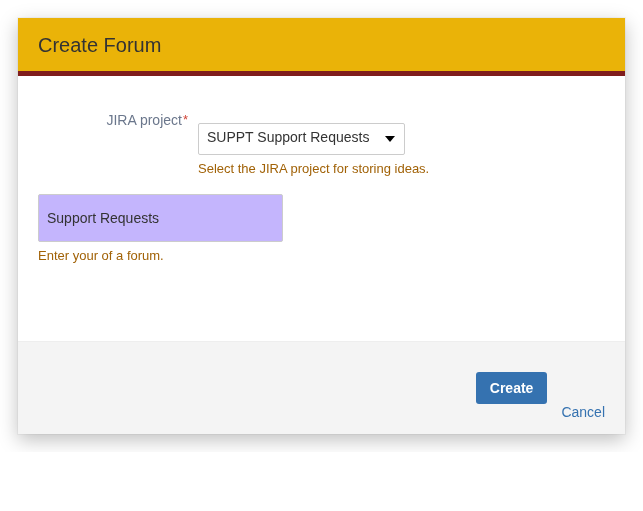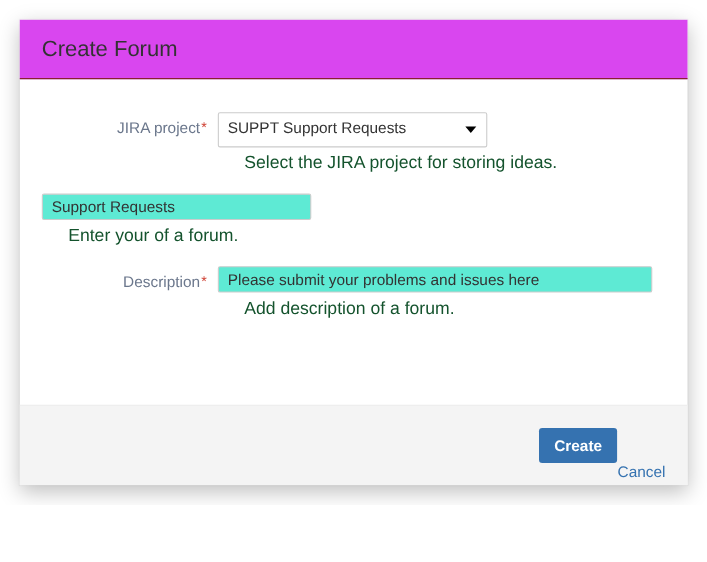--- a/index.html
+++ b/index.html
@@ -11,22 +11,22 @@
       font-family: Arial, Helvetica, sans-serif;
       background: #ffffff;
       padding: 18px;
     }
     .dialog {
       width: 607px;
       background: #ffffff;
       box-shadow: 0 6px 18px rgba(0,0,0,0.25), 0 0 0 1px rgba(0,0,0,0.03);
     }
     .dialog-header {
-      background: #d946ef;
-      border-bottom: 1px solid #7f1d1d;
+      background: #eab308;
+      border-bottom: 5px solid #7f1d1d;
       padding: 16px 20px 14px;
     }
     .dialog-title {
       font-size: 20px;
       font-weight: 400;
       color: #333333;
     }
     .dialog-body {
       padding: 30px 20px 60px;
     }
@@ -48,21 +48,22 @@
       color: #d04437;
       font-size: 13px;
       vertical-align: top;
       margin-left: 1px;
     }
     .field-control {
       flex: 1;
     }
     .select-wrap {
       position: relative;
-      width: 245px;
+      width: 207px;
+      margin-top: 17px;
     }
     .select-input {
       width: 100%;
       height: 32px;
       border: 1px solid #cccccc;
       background: #ffffff;
       padding: 5px 28px 5px 8px;
       font-size: 14px;
       color: #333333;
       appearance: none;
@@ -78,44 +79,44 @@
       transform: translateY(-50%);
       pointer-events: none;
       width: 0;
       height: 0;
       border-left: 5px solid transparent;
       border-right: 5px solid transparent;
       border-top: 6px solid #000000;
     }
     .text-input {
       width: 245px;
-      height: 24px;
+      height: 48px;
       border: 1px solid #cccccc;
-      background: #5eead4;
+      background: #c4b5fd;
       padding: 5px 8px;
       font-size: 14px;
       color: #333333;
       border-radius: 2px;
     }
     .text-input.wide {
       width: 395px;
     }
     .help-text {
-      font-size: 16px;
-      color: #14532d;
+      font-size: 13px;
+      color: #a16207;
       margin-top: 6px;
-      margin-left: 24px;
     }
     .dialog-footer {
       background: #f4f4f4;
       border-top: 1px solid #eeeeee;
-      padding: 4px 20px;
+      padding: 14px 20px;
       display: flex;
       justify-content: flex-end;
       align-items: center;
+      gap: 14px;
     }
     .btn-primary {
       background: #3572b0;
       color: #ffffff;
       border: none;
       border-radius: 3px;
       padding: 8px 14px;
       font-size: 14px;
       font-weight: 600;
       cursor: pointer;
@@ -154,29 +155,20 @@
       </div>
     </div>
 
     <div class="field-row">
       <div class="field-control">
         <input type="text" class="text-input" value="Support Requests" style="">
         <div class="help-text">Enter your of a forum.</div>
       </div>
     </div>
 
-    <div class="field-row">
-      <div class="field-label">
-        <span>Description</span><span class="required-asterisk">*</span>
-      </div>
-      <div class="field-control">
-        <input type="text" class="text-input wide" value="Please submit your problems and issues here" style="">
-        <div class="help-text">Add description of a forum.</div>
-      </div>
-    </div>
 
   </div>
 
   <div class="dialog-footer">
     <button class="btn-primary">Create</button>
     <button class="btn-link">Cancel</button>
   </div>
 
 </div>
 

